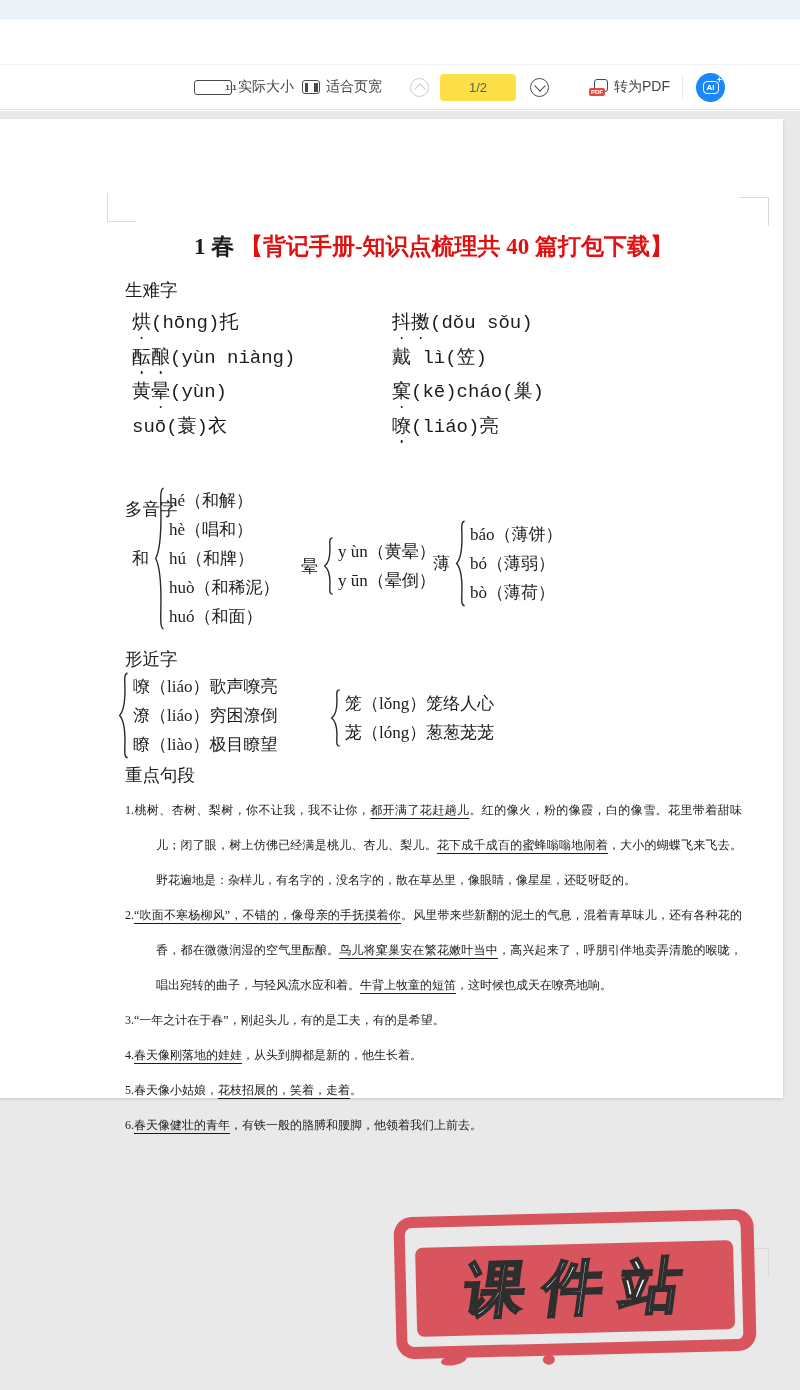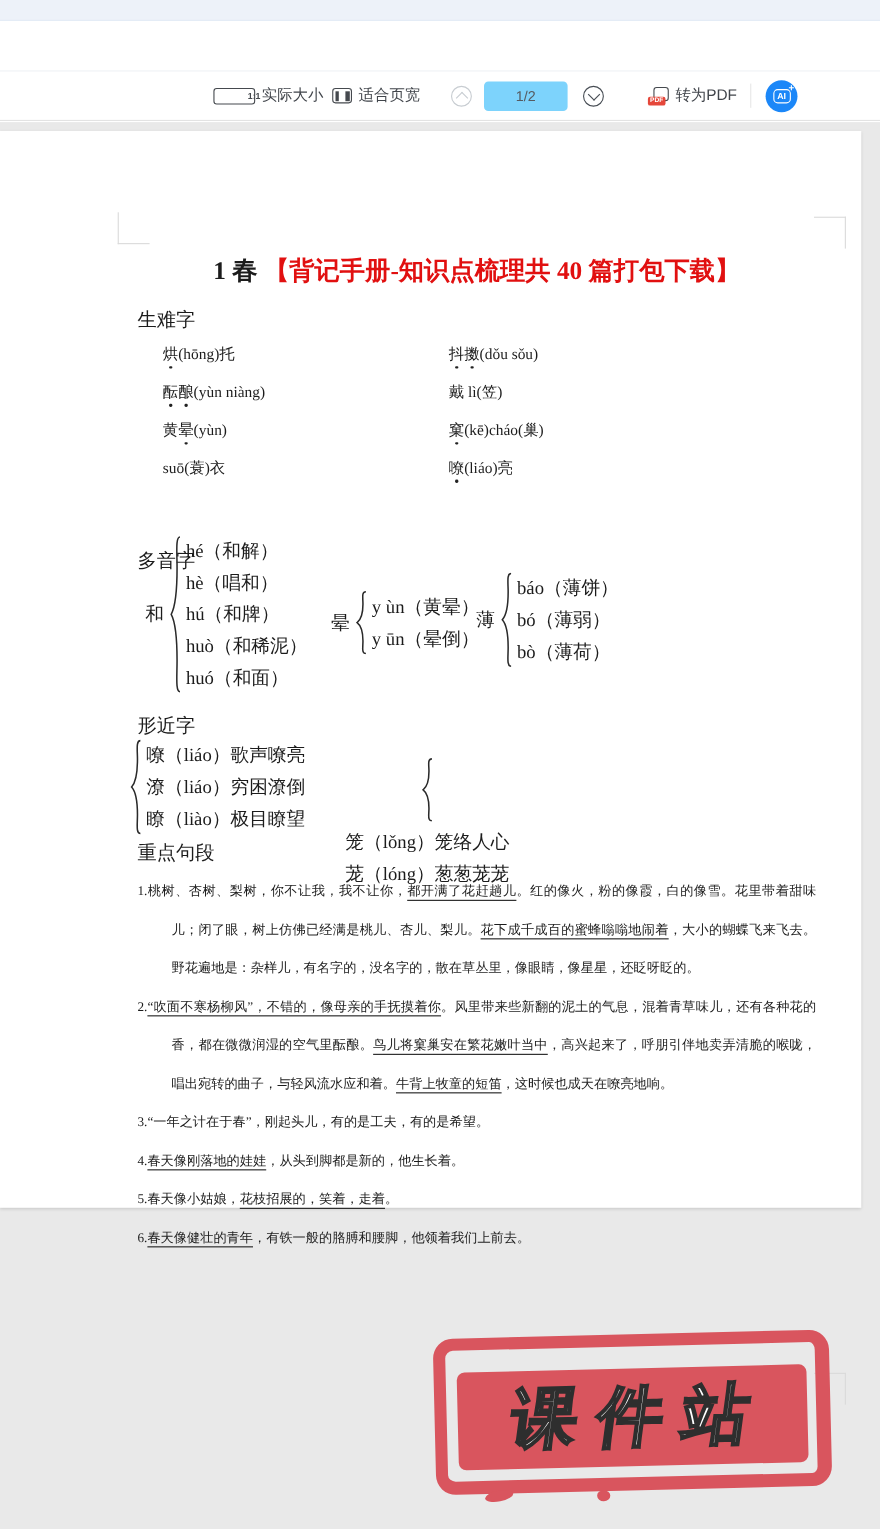--- a/index.html
+++ b/index.html
@@ -22,21 +22,21 @@
   .ifit::before,.ifit::after{content:"";position:absolute;top:1.5px;bottom:1.5px;width:3.5px;background:#45494e;}
   .ifit::before{left:1.5px;}.ifit::after{right:1.5px;}
   .cbtn{width:19px;height:19px;border-radius:50%;border:1.5px solid currentColor;
         display:flex;align-items:center;justify-content:center;box-sizing:border-box;cursor:pointer;}
   .cbtn.up{color:#c7ccd1;margin-left:28px;}
   .cbtn.down{color:#474d54;margin-left:14px;}
   .chev{display:inline-block;width:7px;height:7px;
         border-top:1.6px solid currentColor;border-left:1.6px solid currentColor;}
   .up .chev{transform:rotate(45deg);margin-top:3px;}
   .down .chev{transform:rotate(225deg);margin-top:-3px;}
-  .pgbox{margin-left:11px;width:76px;height:27px;background:#7dd3fc;border-radius:4px;
+  .pgbox{margin-left:11px;width:76px;height:27px;background:#fde047;border-radius:4px;
          display:flex;align-items:center;justify-content:center;font-size:13px;color:#565b61;cursor:text;}
   .pdfgrp{margin-left:40px;}
   .ipdf{width:19px;height:17px;position:relative;}
   .ipdf .frame{position:absolute;right:0;top:0;width:14px;height:13px;border:1.5px solid #45494e;
                border-radius:3px;box-sizing:border-box;}
   .ipdf .badge{position:absolute;left:0;bottom:0;background:#e5473a;color:#fff;font-size:6px;
                font-weight:bold;padding:1px 2px;border-radius:2px;line-height:1;}
   .vdiv{width:1px;height:22px;background:#e7e7e7;margin-left:12px;}
   .aibtn{margin-left:13px;width:29px;height:29px;border-radius:50%;background:#1b87f8;
          display:flex;align-items:center;justify-content:center;position:relative;cursor:pointer;}
@@ -55,31 +55,31 @@
   .crop-tr{left:740px;top:78px;border-top:1px solid #dadada;border-right:1px solid #dadada;}
   .crop-br{left:740px;top:1129px;border-top:1px solid #dadada;border-right:1px solid #dadada;}
 
   .title{position:absolute;top:112px;left:0;right:0;text-align:center;padding-left:84px;
          font-size:23px;font-weight:bold;white-space:nowrap;}
   .title .red{color:#e11010;}
 
   .sec{position:absolute;left:125px;font-size:17.5px;}
   .sec1{top:159px;} .sec2{top:330px;margin-top:48px;} .sec3{top:528px;} .sec4{top:644px;}
 
-  .vgrid{position:absolute;left:148px;top:186px;display:grid;
+  .vgrid{position:absolute;left:132px;top:186px;display:grid;
          grid-template-columns:260px auto;grid-auto-rows:34.5px;align-items:center;
-         font-size:14px;}
+         font-size:19px;font-family:Liberation Mono, monospace;}
   .vcell{white-space:nowrap;}
   .dt{position:relative;}
   .dt::after{content:"";position:absolute;left:50%;bottom:-5px;transform:translateX(-50%);
              width:2.6px;height:2.6px;background:#222;border-radius:50%;}
 
   .bgroup{position:absolute;display:flex;align-items:center;gap:4px;font-size:17px;}
   .pp-he{left:132px;top:367px;} .pp-yun{left:301px;top:418px;} .pp-bao{left:433px;top:401px;}
-  .la-1{left:118px;top:553px;} .la-2{left:314px;top:570px;flex-direction:column;}
+  .la-1{left:118px;top:553px;} .la-2{left:330px;top:570px;}
   .gh{margin-right:1px;}
   .gitem{white-space:nowrap;line-height:29px;}
 
   .paras{position:absolute;left:125px;top:674px;width:617px;font-size:12px;line-height:35px;
          text-align:justify;z-index:2;}
   .para{padding-left:31px;text-indent:-31px;}
   .ul{text-decoration:underline;text-underline-offset:4px;text-decoration-thickness:1px;}
 
   
   .stamp{position:absolute;left:395px;top:1094px;width:360px;height:142px;

